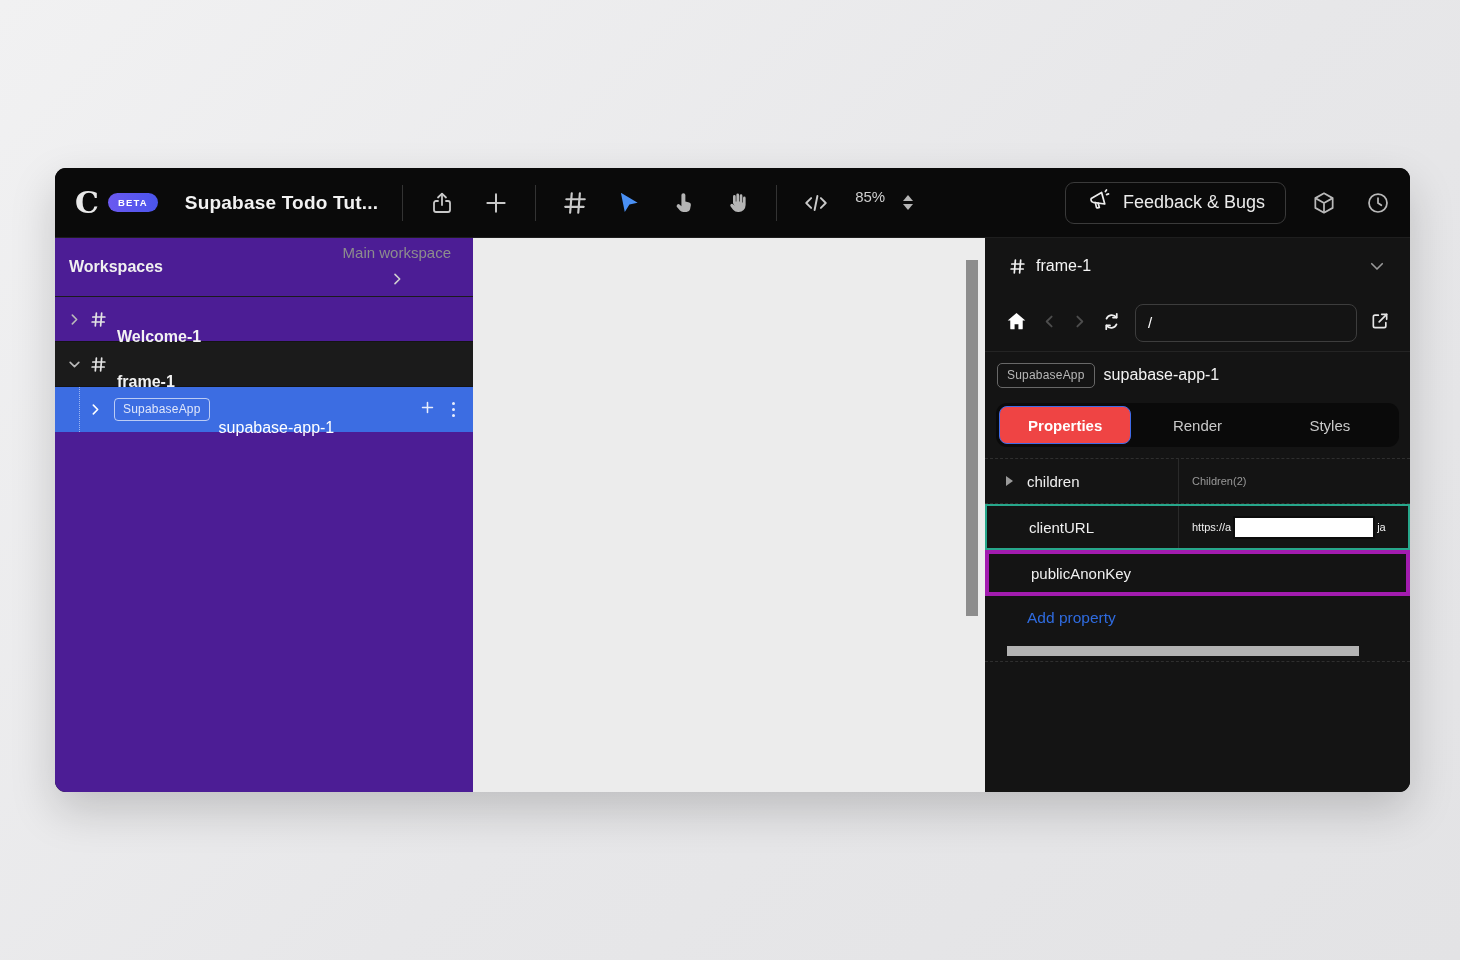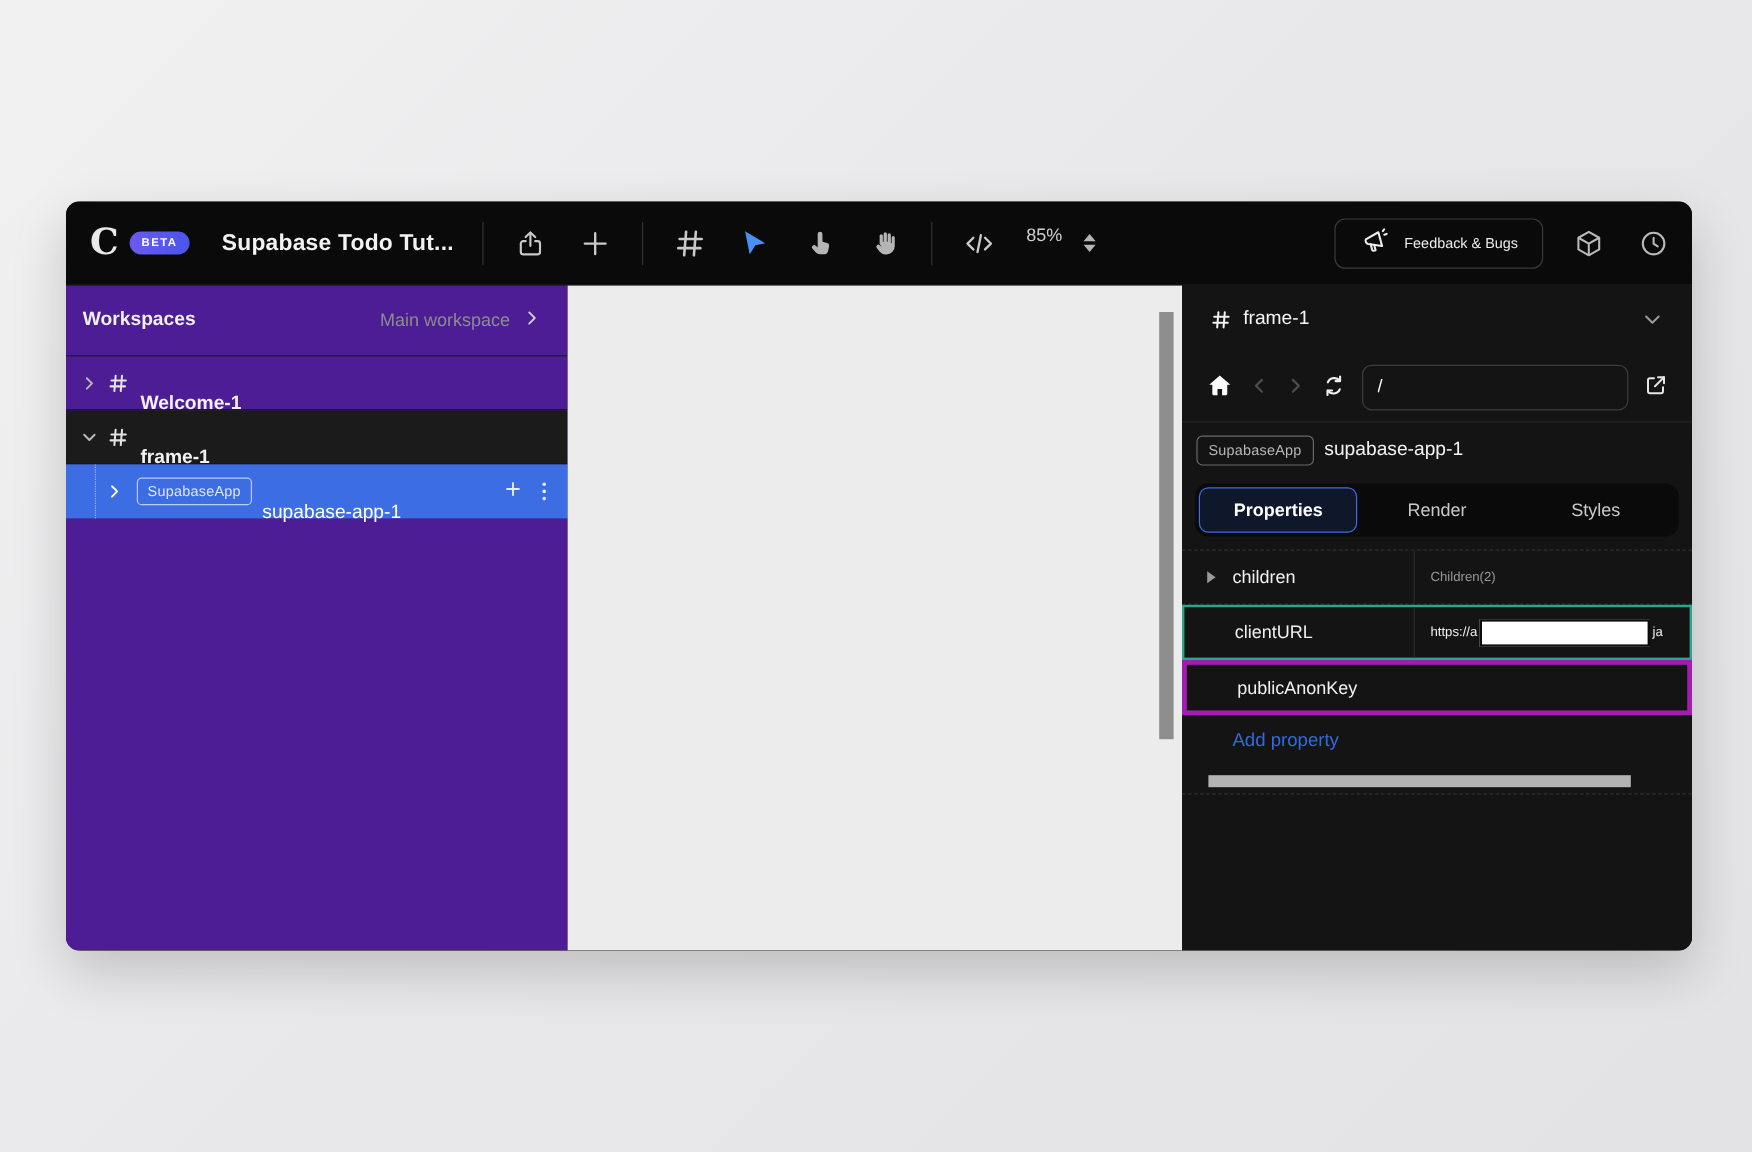--- a/index.html
+++ b/index.html
@@ -33,32 +33,32 @@
     background:none; border:none; color:#c9c9c9; cursor:pointer; margin:0 7px; flex:0 0 auto;
   }
   .tb-btn svg { display:block; }
   .zoom-level { font-size:15px; color:#cfcfcf; margin:0 10px 12px 12px; }
   .stepper { display:flex; flex-direction:column; align-items:center; gap:3px; margin:0 8px; cursor:pointer; }
   .tri-up { width:0; height:0; border-left:5px solid transparent; border-right:5px solid transparent; border-bottom:6px solid #b5b5b5; }
   .tri-dn { width:0; height:0; border-left:5px solid transparent; border-right:5px solid transparent; border-top:6px solid #b5b5b5; }
   .feedback-btn {
     margin-left:auto; height:42px; padding:0 20px; display:flex; align-items:center; gap:11px;
     background:none; border:1px solid #3a3a3a; border-radius:9px; color:#ececec;
-    font-size:12px; font-family:inherit; cursor:pointer;
+    font-size:18px; font-family:inherit; cursor:pointer;
   }
   
   .app-body { flex:1; display:flex; min-height:0; }
   
   .sidebar { width:418px; flex:0 0 418px; background:#4c1d95; display:flex; flex-direction:column; }
   .sb-header {
     height:59px; flex:0 0 59px; display:flex; align-items:center; justify-content:space-between;
     padding:0 22px 0 14px; border-bottom:1px solid #1c1c1c;
   }
   .sb-title { font-size:16px; font-weight:bold; color:#f0f0f0; }
-  .sb-ws { display:flex; align-items:center; gap:10px; cursor:pointer; }
+  .sb-ws { display:flex; align-items:center; gap:10px; cursor:pointer;flex-direction:column; }
   .sb-ws-label { font-size:15px; color:#8d8d8d; }
   .tree-row {
     height:45px; flex:0 0 45px; display:flex; align-items:center;
     padding:0 16px 0 13px; border-bottom:1px solid #141414; cursor:pointer;
   }
   .tree-row .chev { color:#b9b9b9; flex:0 0 auto; display:flex; }
   .tree-row .hash { margin-left:9px; color:#e3e3e3; display:flex; }
   .tree-label { margin-left:10px; font-size:16px; font-weight:bold; color:#f2f2f2;margin-top:36px; }
   .row-frame { background:#1b1b1b; }
   .row-selected { background:#3c6de2; border-bottom:none; padding-left:0; }
@@ -88,21 +88,21 @@
   .nav-ic.dim { color:#4d4d4d; }
   .url-input {
     flex:1; height:38px; background:transparent; border:1.5px solid #3d3d3d; border-radius:8px;
     color:#fff; font-size:15px; font-family:inherit; padding:0 12px; outline:none; min-width:0;
   }
   .comp-row { height:46px; flex:0 0 46px; display:flex; align-items:center; padding:0 12px; }
   .comp-chip { border:1px solid #686868; border-radius:5px; padding:4px 9px 5px; font-size:12px; color:#b7b7b7; letter-spacing:.2px; }
   .comp-name { margin-left:9px; font-size:16px; color:#f2f2f2; }
   .tabs { margin:5px 11px 11px; height:44px; flex:0 0 44px; background:#0a0a0a; border-radius:11px; padding:3px; display:flex; }
   .tab { flex:1; display:flex; align-items:center; justify-content:center; font-size:15px; color:#c9c9c9; border:1.5px solid transparent; border-radius:8px; cursor:pointer; }
-  .tab.active { background:#0f172a; border-color:#3f6be8; color:#fff; font-weight:bold; }
+  .tab.active { background:#ef4444; border-color:#3f6be8; color:#fff; font-weight:bold; }
   .dash { border-bottom:1px dashed #2f2f2f; flex:0 0 auto; }
   .prop-row { height:45px; flex:0 0 45px; display:flex; align-items:stretch; border-bottom:1px dashed #2f2f2f; }
   .prop-name { width:193px; flex:0 0 193px; display:flex; align-items:center; padding-left:42px; font-size:15px; color:#f0f0f0; position:relative; }
   .prop-val { flex:1; display:flex; align-items:center; padding-left:13px; border-left:1px solid #2a2a2a; font-size:11px; color:#f0f0f0; overflow:hidden; white-space:nowrap; }
   .prop-val.dim { color:#989898; }
   .tri-right { position:absolute; left:21px; width:0; height:0; border-top:5px solid transparent; border-bottom:5px solid transparent; border-left:7px solid #9a9a9a; }
   .prop-row.hl-teal { border:2px solid #27a78b; height:46px; flex-basis:46px; }
   .prop-row.hl-orange { border:4px solid #a21caf; height:46px; flex-basis:46px; }
   .hl-teal .prop-name, .hl-orange .prop-name { width:191px; flex-basis:191px; }
   .redact { display:inline-block; width:142px; height:23px; background:#fff; border:2px solid #0c0c0c; margin:0 2px; flex:0 0 auto; }

